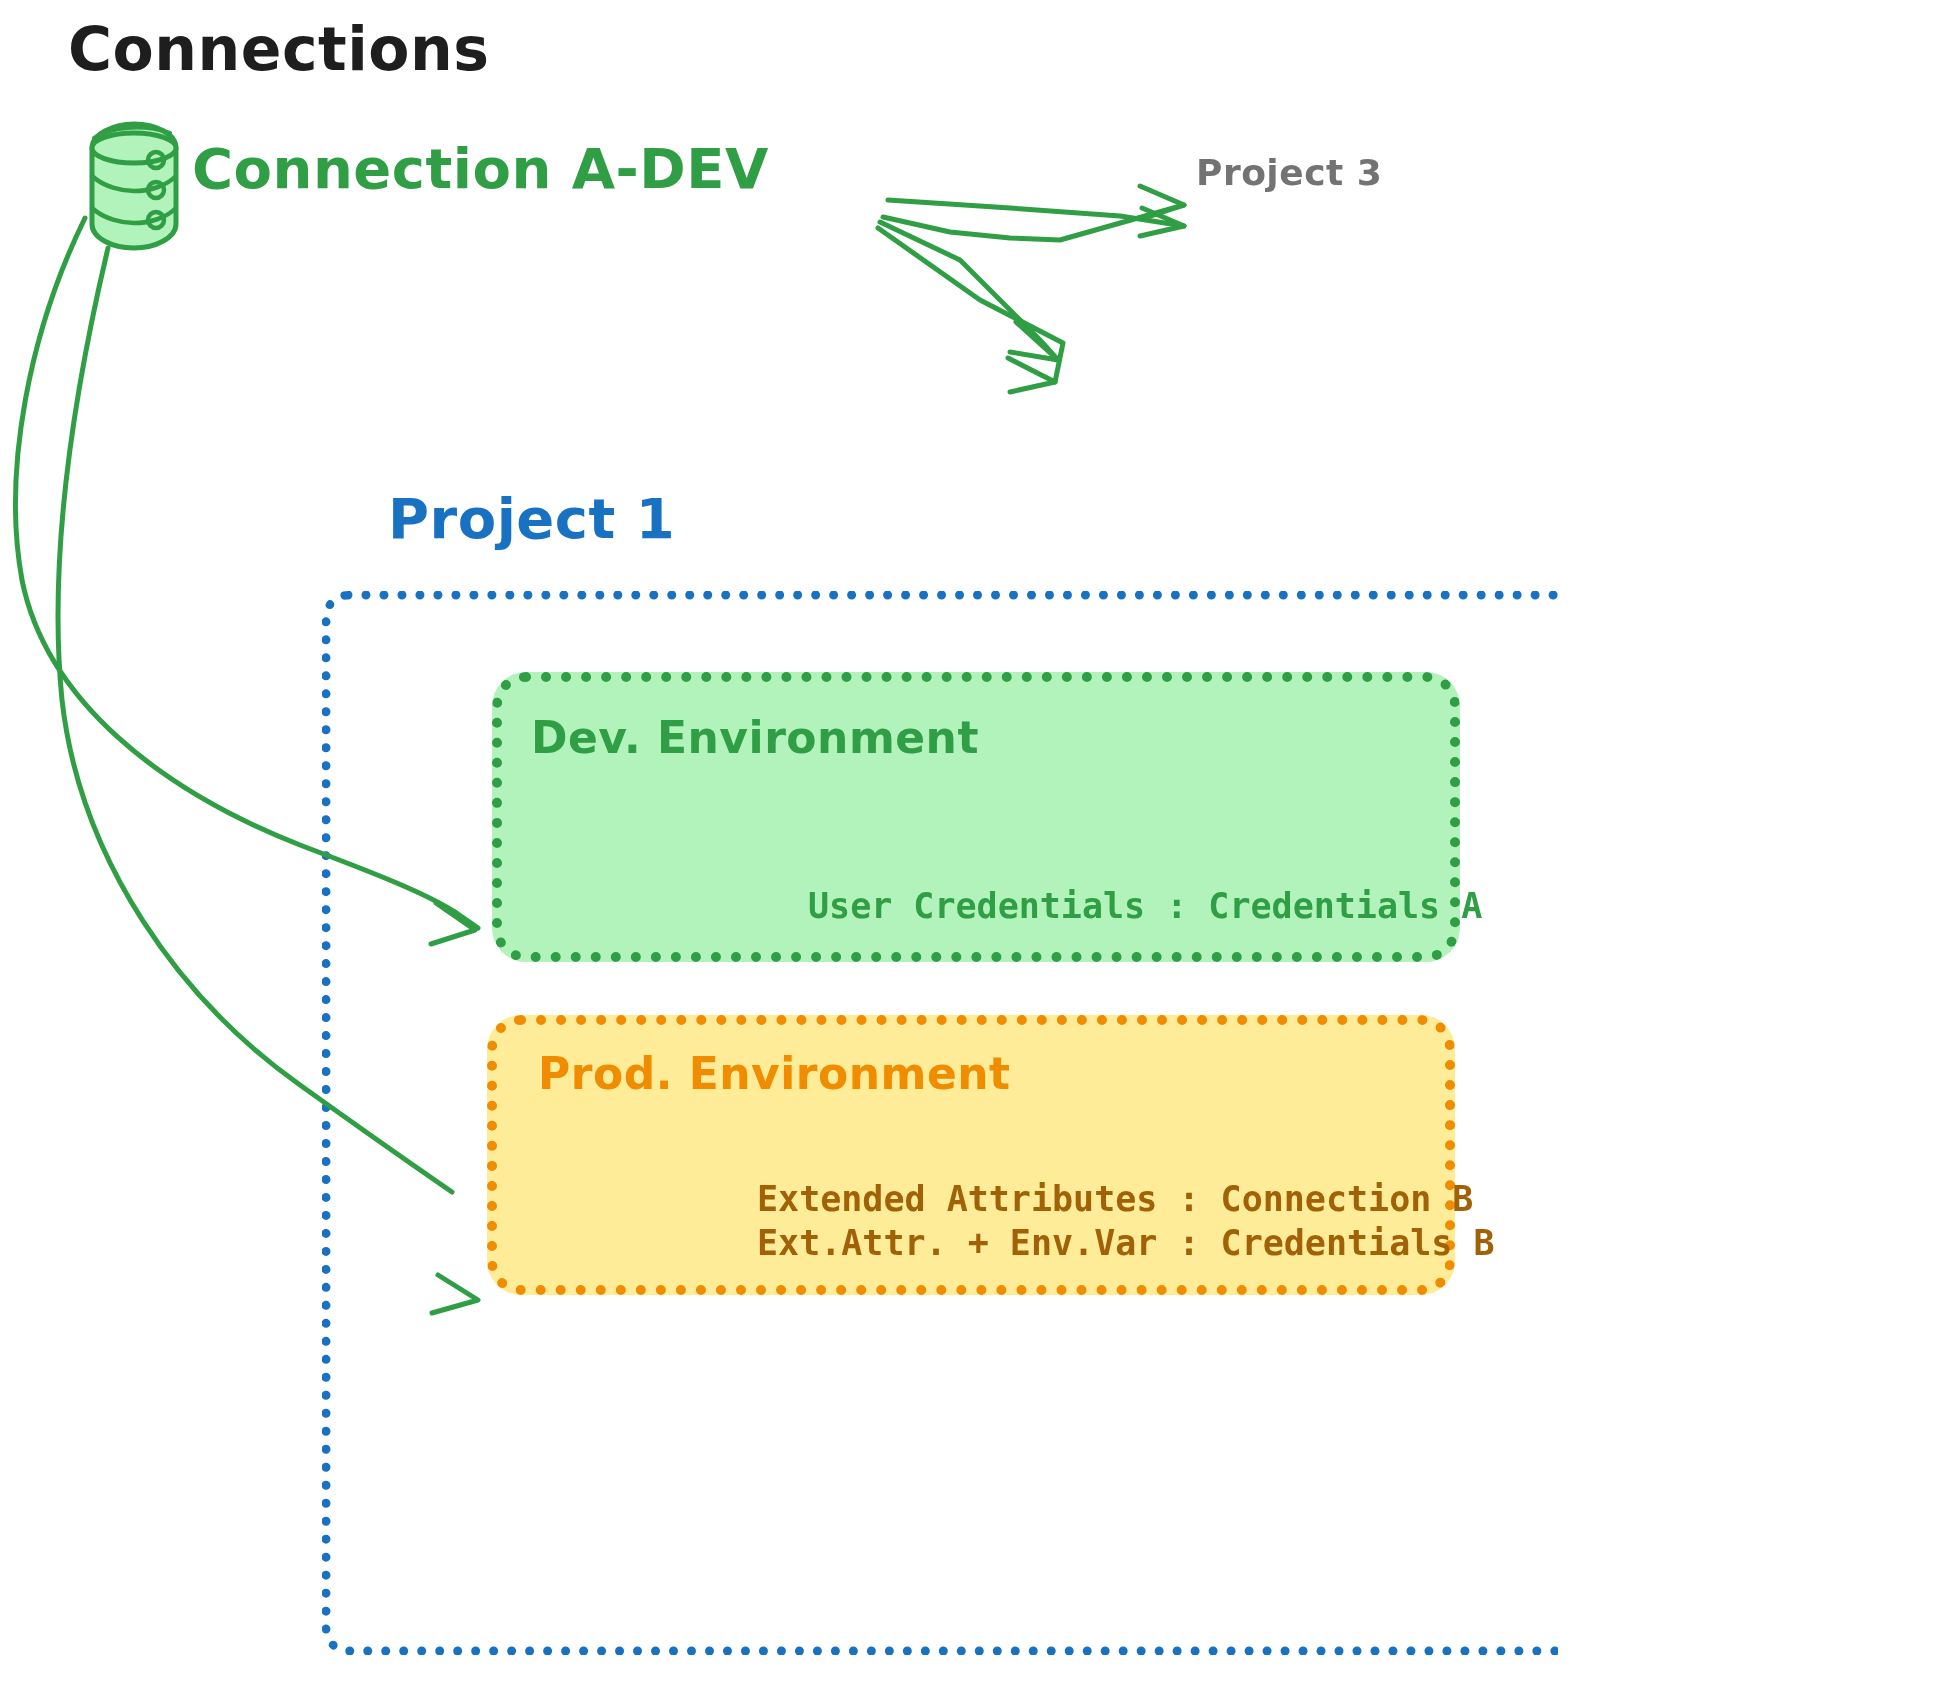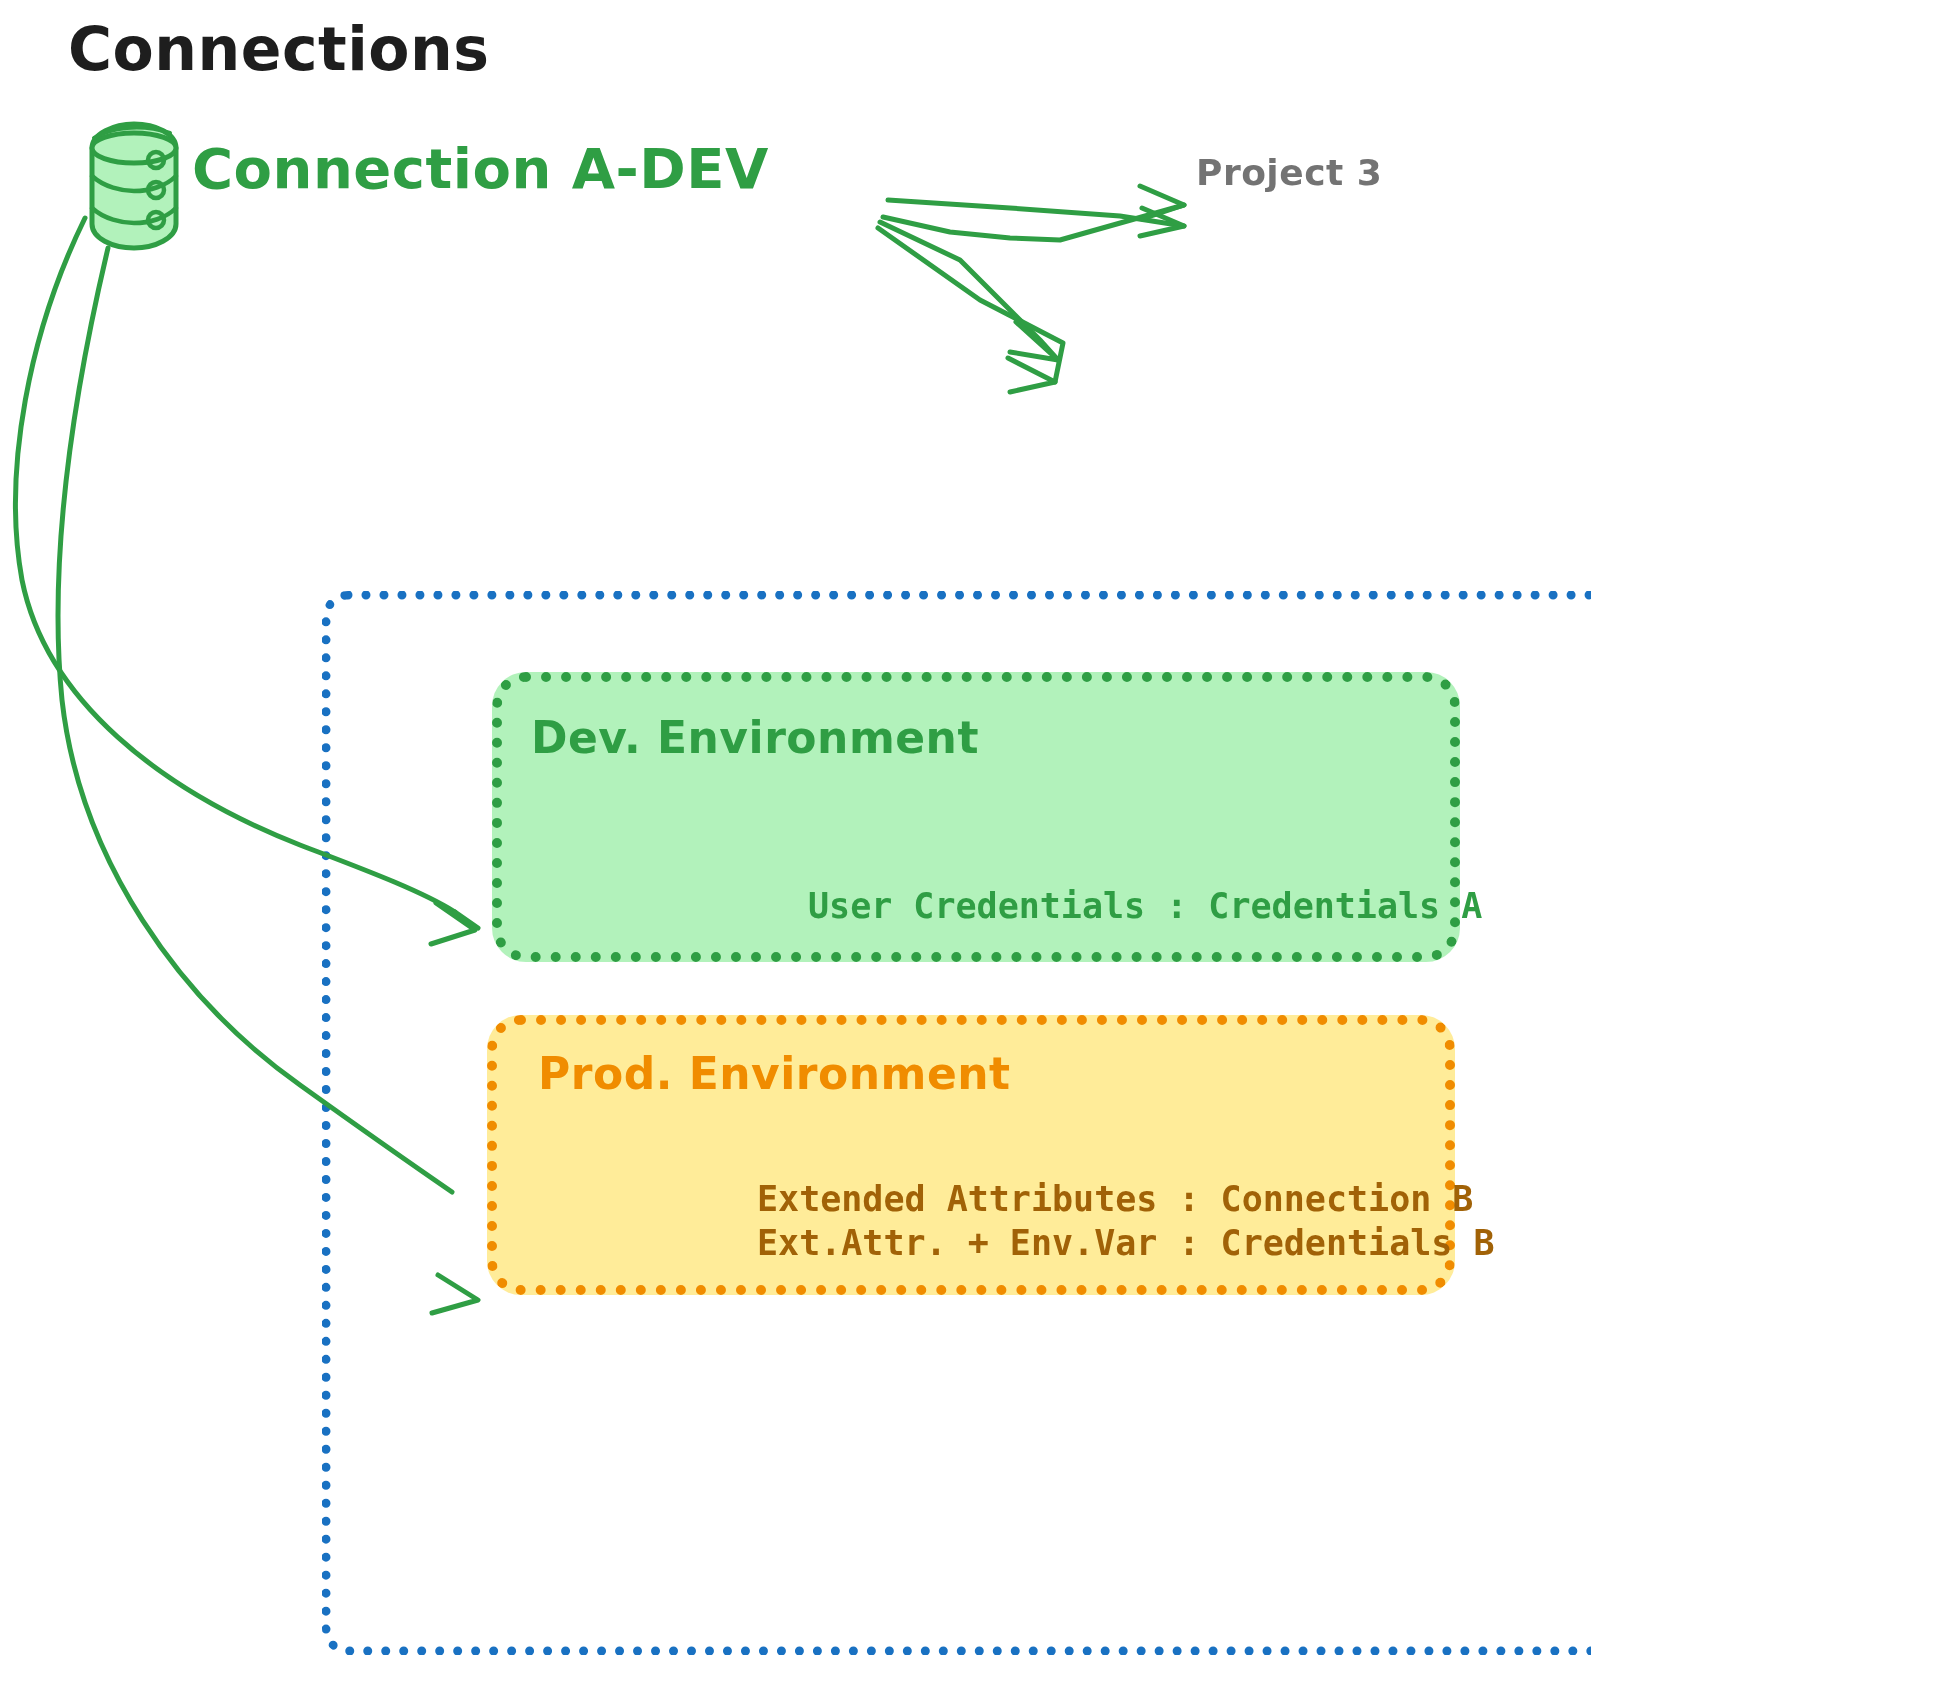--- a/index.html
+++ b/index.html
@@ -7,21 +7,20 @@
     padding: 0;
     background: #ffffff;
   }
   #canvas {
     position: relative;
     width: 1558px;
     height: 1691px;
     background: #ffffff;
     overflow: hidden;
     font-family: "DejaVu Sans", sans-serif;
-    padding-left: 33px;
   }
   svg.layer {
     position: absolute;
     top: 0; left: 0;
     width: 1938px;
     height: 1691px;
     pointer-events: none;
   }
   .hand {
     font-family: "DejaVu Sans", sans-serif;
@@ -152,20 +151,21 @@
       <path d="M1016 322 L1058 360 L1010 352" fill="none" stroke="#2f9e44" stroke-width="5" stroke-linecap="round" stroke-linejoin="round"></path>
     </g>
 
     <g>
       <path d="M878 228 L980 300 L1063 343 L1055 382" fill="none" stroke="#2f9e44" stroke-width="5" stroke-linecap="round" stroke-linejoin="round"></path>
       <path d="M1008 358 L1055 382 L1010 392" fill="none" stroke="#2f9e44" stroke-width="5" stroke-linecap="round" stroke-linejoin="round"></path>
     </g>
   </svg>
 
   <div class="lbl hand" id="project-3">Project 3</div>
+  <div class="lbl hand" id="project-1">Project 1</div>
 
   <div id="project1-box"></div>
 
   <div class="envbox" id="dev-env-box"></div>
   <div class="envbox" id="prod-env-box"></div>
 
   <div class="lbl mono env-detail" id="dev-env-detail">User Credentials : Credentials A</div>
   <div class="lbl hand env-title" id="dev-env-title">Dev. Environment</div>
 
   <div class="lbl hand env-title" id="prod-env-title">Prod. Environment</div>

